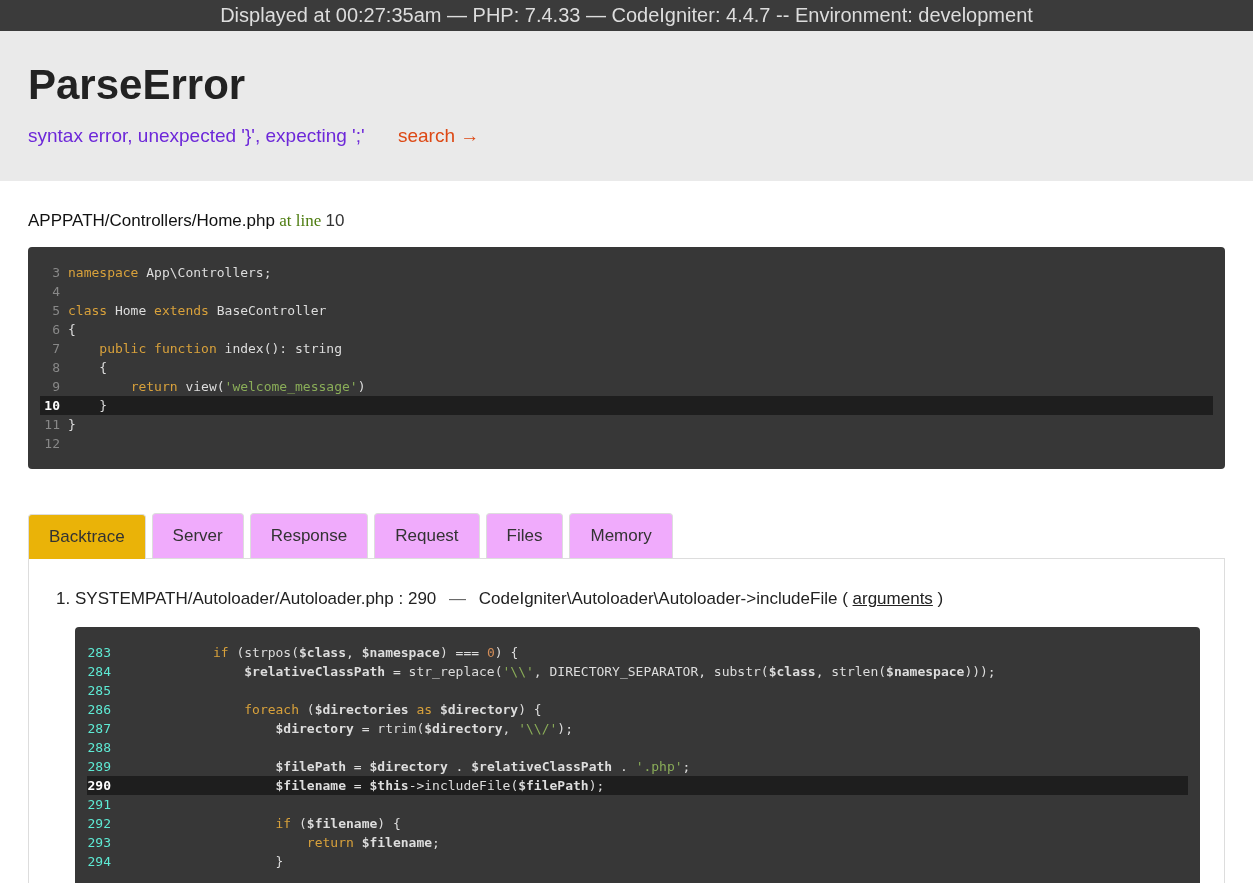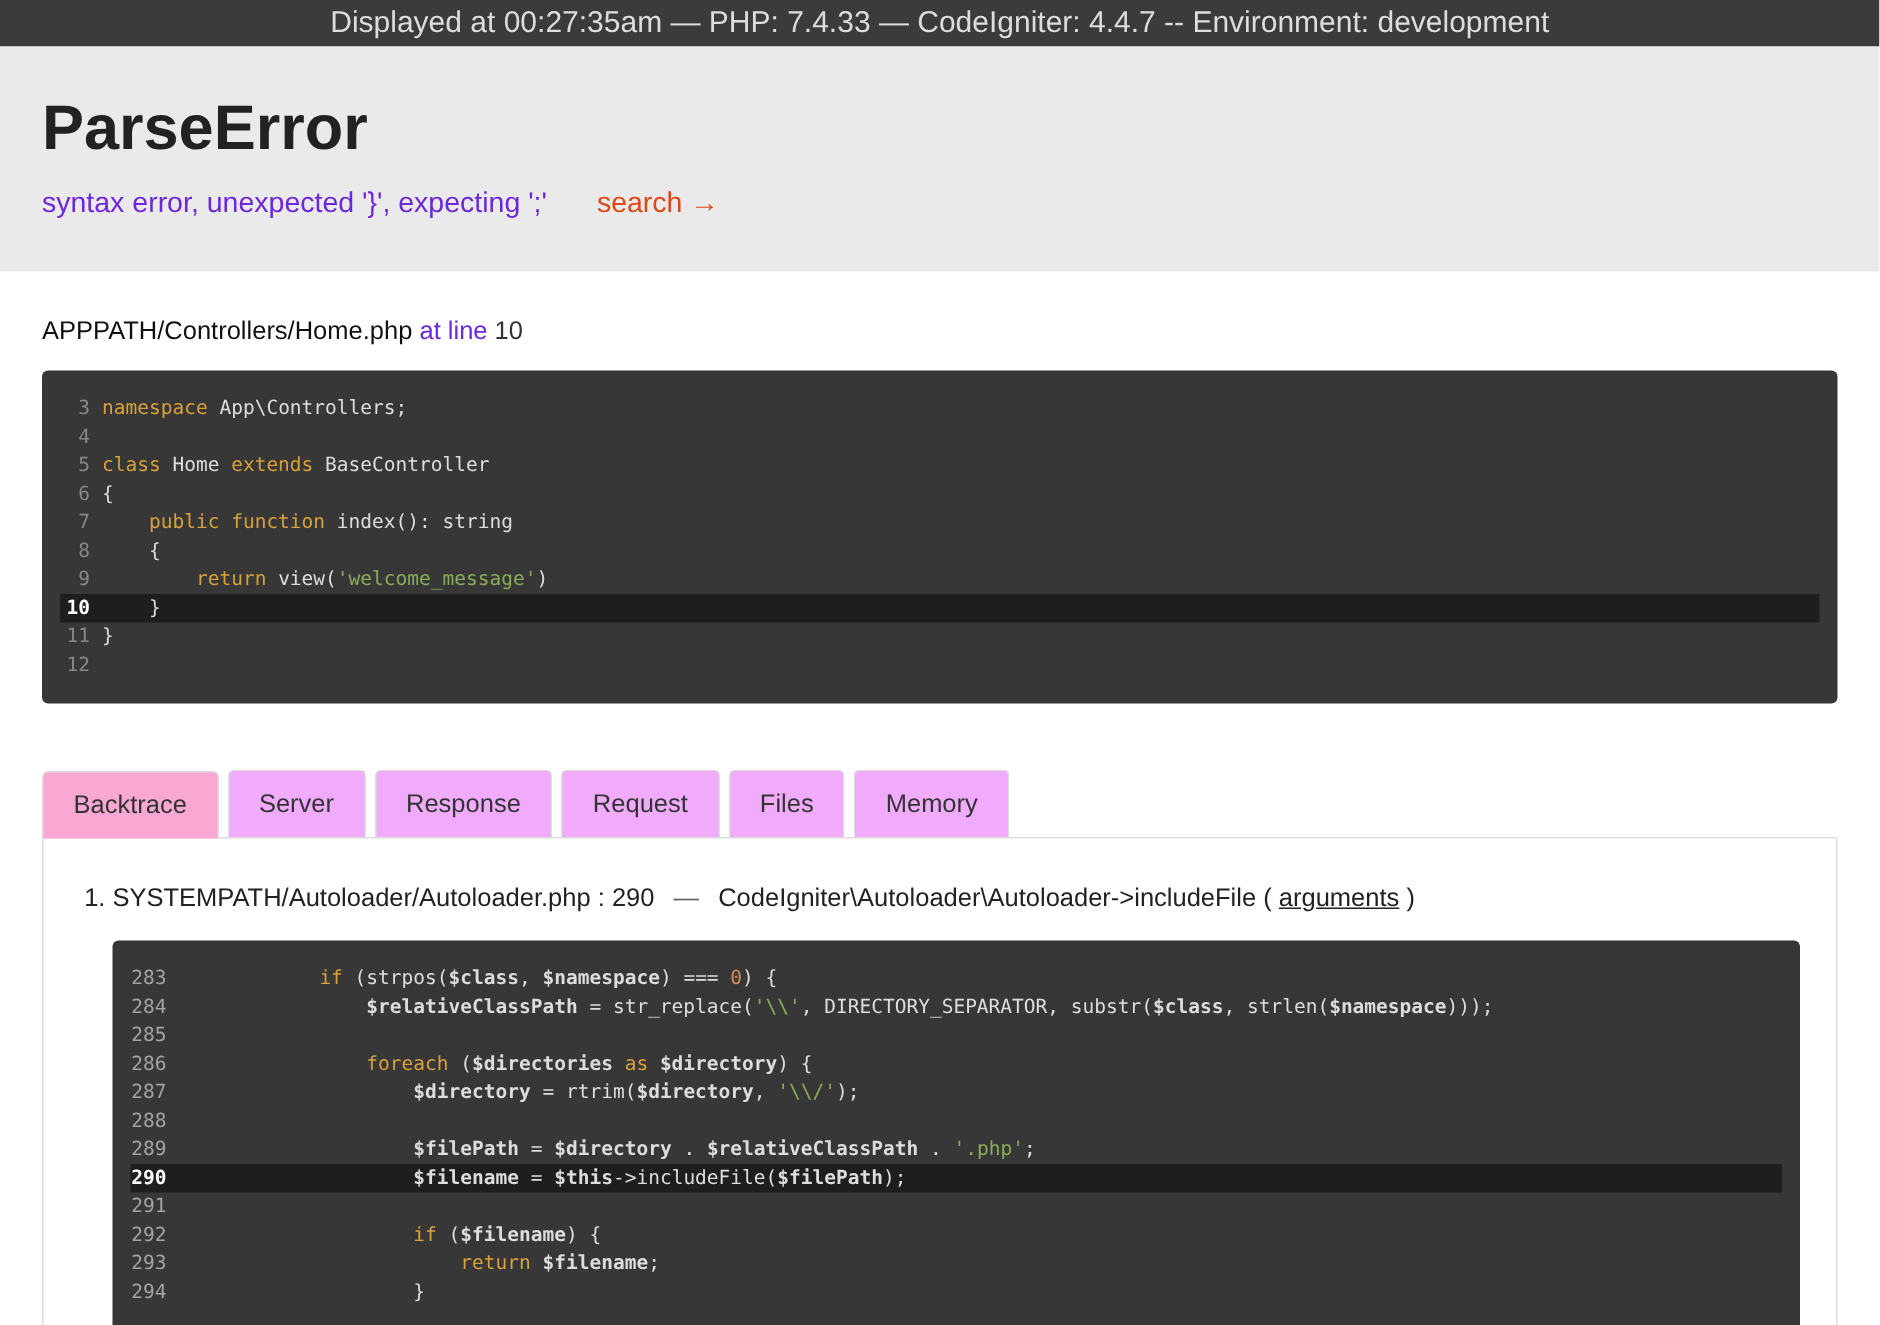--- a/index.html
+++ b/index.html
@@ -6,46 +6,46 @@
 body { font-family: -apple-system, BlinkMacSystemFont, "Segoe UI", Helvetica, Arial, sans-serif; font-size: 16px; color: #222; background: #fff; }
 .statusbar { background: #3b3b3b; color: #ddd; text-align: center; padding: 4px 0; font-size: 20px; }
 .header { background: #eaeaea; padding: 30px 28px 34px; }
 .header h1 { font-size: 42px; font-weight: 700; margin-bottom: 16px; }
 .header .msgrow { font-size: 19px; }
 .header .msg { color: #6d28d9; }
 .header .search { color: #dd4814; margin-left: 28px; text-decoration: none; }
 .container { padding: 30px 28px; }
 .fileline { font-size: 17px; margin-bottom: 16px; }
 .fileline .path { color: #111; }
-.fileline .atline { color: #6d28d9; }
+.fileline .atline { color: #4d7c0f; font-family: Liberation Serif, serif; }
 .fileline .ln { color: #333; font-weight: 500; }
 .codebox { background: #373737; border-radius: 4px; padding: 16px 12px; margin-bottom: 44px; font-family: "SF Mono", Menlo, Consolas, monospace; font-size: 13px; line-height: 19px; }
 .codebox .row { display: flex; white-space: pre; }
 .codebox .row.hl { background: #1e1e1e; }
 .codebox .gutter { width: 28px; text-align: right; color: #888; padding-right: 8px; user-select: none; flex-shrink: 0; }
 .codebox .row.hl .gutter { color: #fff; font-weight: 600; }
 .codebox .code { color: #ddd; flex: 1; }
 .tok-kw { color: #d8a13b; }
 .tok-str { color: #8aad58; }
 .tok-pl { color: #ddd; }
 .tok-pn { color: #ddd; }
 .tok-num { color: #d38d58; }
 .tok-var { color: #ddd; font-weight: bold; }
 .tabs { display: flex; gap: 6px; border-bottom: 1px solid #ddd; }
 .tab { border: 1px solid #ddd; border-bottom: none; padding: 12px 20px; font-size: 17px; color: #333; border-radius: 4px 4px 0 0; position: relative; cursor: pointer; background: #f0abfc; }
-.tab.active { background: #f9a8d4; top: 1px; }
+.tab.active { background: #eab308; top: 1px; }
 .tabcontent { border: 1px solid #ddd; border-top: none; padding: 30px 24px 0; }
 .traceol { list-style: decimal; padding-left: 22px; }
 .traceol li { margin-bottom: 18px; font-size: 17px; }
 .traceline .sep { color: #666; padding: 0 8px; }
 .arguments { text-decoration: underline; cursor: pointer; }
 .codebox2 { background: #373737; border-radius: 4px; padding: 16px 12px; margin-top: 18px; font-family: "SF Mono", Menlo, Consolas, monospace; font-size: 13px; line-height: 19px; overflow: hidden; }
 .codebox2 .row { display: flex; white-space: pre; }
 .codebox2 .row.hl { background: #1e1e1e; }
-.codebox2 .gutter { width: 32px; text-align: right; color: #a3a3a3; padding-right: 8px; user-select: none; flex-shrink: 0; }
+.codebox2 .gutter { width: 32px; text-align: right; color: #5eead4; padding-right: 8px; user-select: none; flex-shrink: 0; }
 .codebox2 .row.hl .gutter { color: #fff; font-weight: 600; }
 .codebox2 .code { color: #ddd; flex: 1; }
 </style>
 </head>
 <body>
 
 <div class="statusbar">Displayed at 00:27:35am — PHP: 7.4.33 — CodeIgniter: 4.4.7 -- Environment: development</div>
 
 <div class="header">
   <h1>ParseError</h1>

